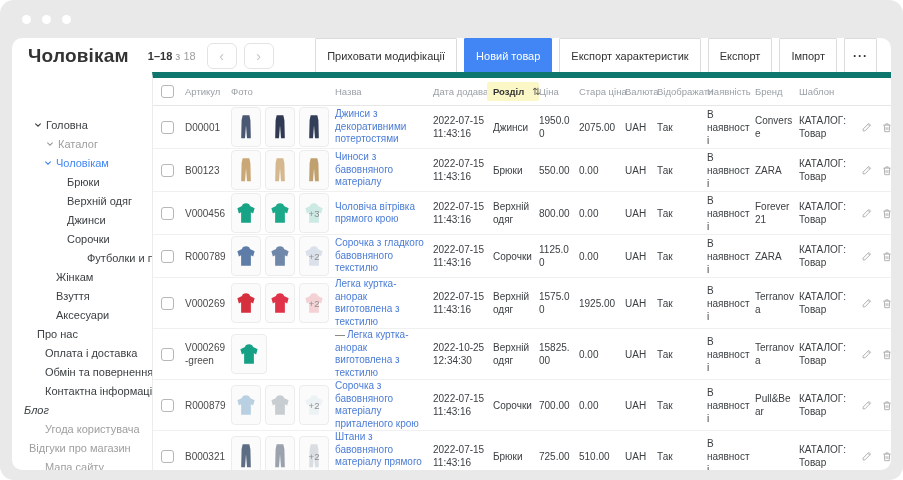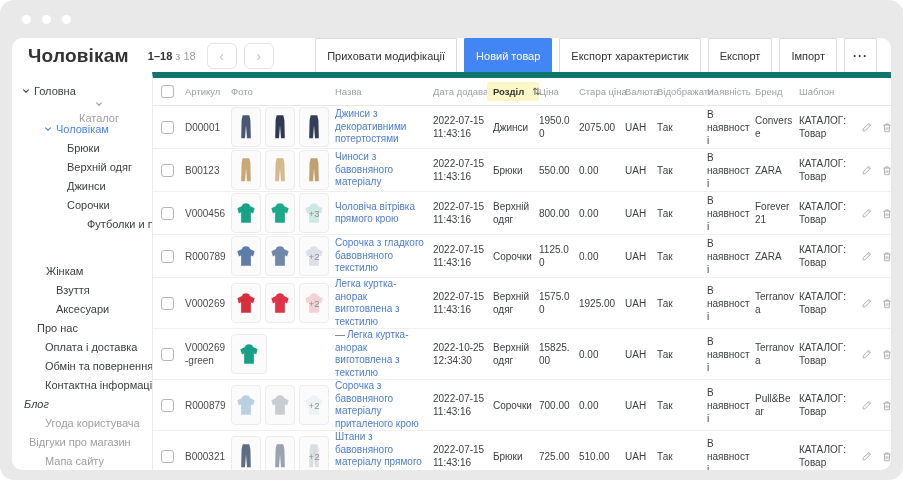--- a/index.html
+++ b/index.html
@@ -66,29 +66,29 @@
       <div class="spacer"></div>
       <button class="btn">Приховати модифікації</button>
       <button class="btn primary">Новий товар</button>
       <button class="btn">Експорт характеристик</button>
       <button class="btn">Експорт</button>
       <button class="btn">Імпорт</button>
       <button class="btn more">···</button>
     </div>
     <div class="content">
       <div class="sidebar">
-          <div class="side-item" style="padding-left: 10px;">
+          <div class="side-item" style="padding-left: 22px; margin-top: 34px;">
             <span class="chev">
               <svg width="8" height="8" viewBox="0 0 10 10" fill="none" stroke="currentColor" stroke-width="1.4" stroke-linecap="round">
                 <path d="M2 3.5 L5 6.5 L8 3.5"></path>
               </svg>
             </span>
             <span class="side-label">Головна</span>
           </div>
-          <div class="side-item muted" style="padding-left: 34px; flex-direction: column;">
+          <div class="side-item muted" style="padding-left: 34px;">
             <span class="chev">
               <svg width="8" height="8" viewBox="0 0 10 10" fill="none" stroke="currentColor" stroke-width="1.4" stroke-linecap="round">
                 <path d="M2 3.5 L5 6.5 L8 3.5"></path>
               </svg>
             </span>
             <span class="side-label">Каталог</span>
           </div>
           <div class="side-item active" style="padding-left: 32px;">
             <span class="chev">
               <svg width="8" height="8" viewBox="0 0 10 10" fill="none" stroke="currentColor" stroke-width="1.4" stroke-linecap="round">
@@ -110,21 +110,21 @@
             <span class="side-label">Джинси</span>
           </div>
           <div class="side-item" style="padding-left: 43px;">
             <span class="chev" style="visibility: hidden;"></span>
             <span class="side-label">Сорочки</span>
           </div>
           <div class="side-item" style="padding-left: 63px;">
             <span class="chev" style="visibility: hidden;"></span>
             <span class="side-label">Футболки и поло</span>
           </div>
-          <div class="side-item" style="padding-left: 22px; margin-top: 28px;">
+          <div class="side-item" style="padding-left: 32px;">
             <span class="chev" style="visibility: hidden;"></span>
             <span class="side-label">Жінкам</span>
           </div>
           <div class="side-item" style="padding-left: 32px;">
             <span class="chev" style="visibility: hidden;"></span>
             <span class="side-label">Взуття</span>
           </div>
           <div class="side-item" style="padding-left: 32px; text-align: right;">
             <span class="chev" style="visibility: hidden;"></span>
             <span class="side-label">Аксесуари</span>

